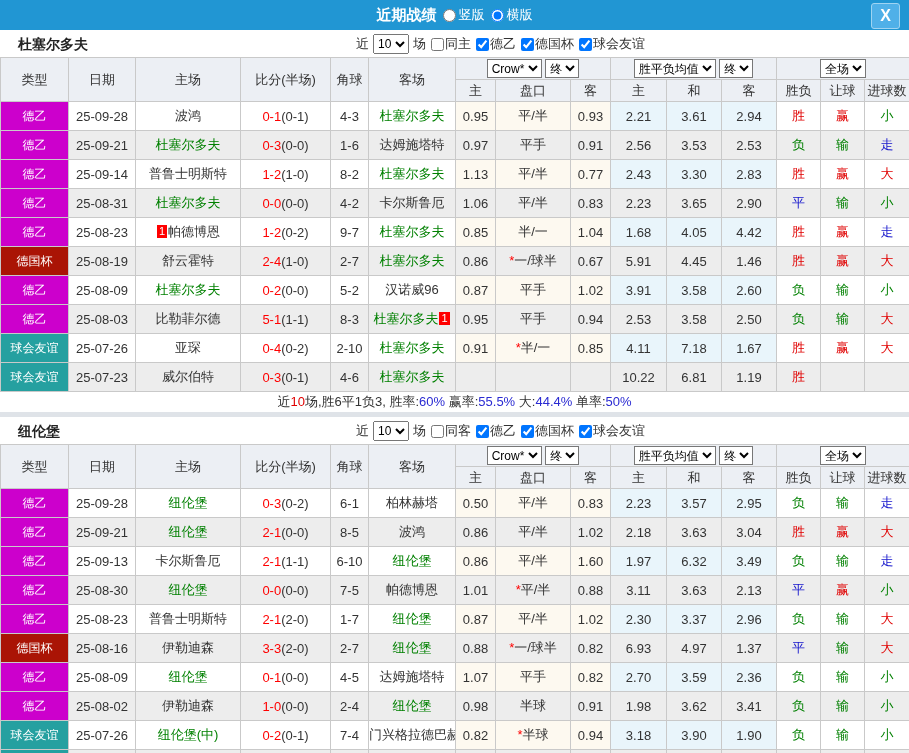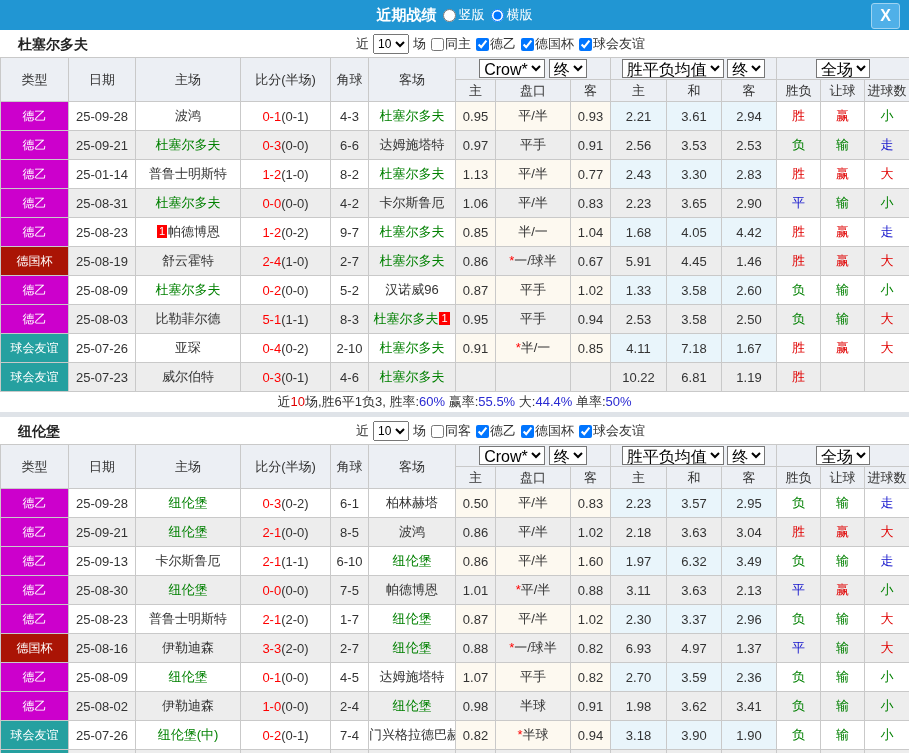--- a/index.html
+++ b/index.html
@@ -16,21 +16,21 @@
   .section-head{height:27px;position:relative;background:#fff;}
   .team-name{position:absolute;left:18px;top:6px;font-weight:bold;font-size:14px;color:#222;}
   .filters{position:absolute;left:356px;top:3px;height:22px;display:flex;align-items:center;font-size:13px;color:#333;}
   .filters select{font-size:12px;height:20px;margin:0 4px;}
   .filters label{display:flex;align-items:center;cursor:pointer;}
   .filters input{margin:0 1px 0 5px;}
   
   table{border-collapse:collapse;table-layout:fixed;width:909px;}
   th,td{border:1px solid #c9c9c9;text-align:center;padding:0;overflow:hidden;white-space:nowrap;}
   thead th{background:#eceff4;font-weight:normal;color:#333;font-size:13px;height:21px;}
-  thead select{font-size:16px;height:19px;background:#fff;border:1px solid #777;}
+  thead select{font-size:12px;height:19px;background:#fff;border:1px solid #777;}
   tbody td{height:28px;color:#333;font-size:13px;background:#fff;}
   tr.alt td{background:#ededed;}
   td.odds{background:#fdf9f0;}
   td.mean{background:#e9f5fb;}
   td.type-badge{color:#fff;font-size:12px;}
   .self{color:#008000;}
   .ft{color:#ff0000;}
   .ht{color:#333;}
   .num-badge{display:inline-block;background:#ff0000;color:#fff;font-size:11px;line-height:13px;padding:0 2px;margin:0 1px;vertical-align:1px;}
   .star{color:#ff0000;}
@@ -147,35 +147,35 @@
             <td class="mean">2.94</td>
             <td class="result" style="color: rgb(224, 0, 0);">胜</td>
             <td class="result" style="color: rgb(224, 0, 0);">赢</td>
             <td class="result" style="color: rgb(0, 128, 0);">小</td>
           </tr>
           <tr class="alt">
             <td class="type-badge" style="background: rgb(204, 0, 204);">德乙</td>
             <td class="date">25-09-21</td>
             <td class="team"><span class="self">杜塞尔多夫</span></td>
             <td class="score"><span class="ft">0-3</span><span class="ht">(0-0)</span></td>
-            <td class="corner">6-6</td>
+            <td class="corner">1-6</td>
             <td class="team"><span>达姆施塔特</span></td>
             <td class="odds">0.97</td>
             <td class="odds">平手</td>
             <td class="odds">0.91</td>
             <td class="mean">2.56</td>
             <td class="mean">3.53</td>
             <td class="mean">2.53</td>
             <td class="result" style="color: rgb(0, 128, 0);">负</td>
             <td class="result" style="color: rgb(0, 128, 0);">输</td>
             <td class="result" style="color: rgb(20, 20, 204);">走</td>
           </tr>
           <tr>
             <td class="type-badge" style="background: rgb(204, 0, 204);">德乙</td>
-            <td class="date">25-01-14</td>
+            <td class="date">25-09-14</td>
             <td class="team"><span>普鲁士明斯特</span></td>
             <td class="score"><span class="ft">1-2</span><span class="ht">(1-0)</span></td>
             <td class="corner">8-2</td>
             <td class="team"><span class="self">杜塞尔多夫</span></td>
             <td class="odds">1.13</td>
             <td class="odds">平/半</td>
             <td class="odds">0.77</td>
             <td class="mean">2.43</td>
             <td class="mean">3.30</td>
             <td class="mean">2.83</td>
@@ -237,21 +237,21 @@
           <tr>
             <td class="type-badge" style="background: rgb(204, 0, 204);">德乙</td>
             <td class="date">25-08-09</td>
             <td class="team"><span class="self">杜塞尔多夫</span></td>
             <td class="score"><span class="ft">0-2</span><span class="ht">(0-0)</span></td>
             <td class="corner">5-2</td>
             <td class="team"><span>汉诺威96</span></td>
             <td class="odds">0.87</td>
             <td class="odds">平手</td>
             <td class="odds">1.02</td>
-            <td class="mean">1.33</td>
+            <td class="mean">3.91</td>
             <td class="mean">3.58</td>
             <td class="mean">2.60</td>
             <td class="result" style="color: rgb(0, 128, 0);">负</td>
             <td class="result" style="color: rgb(0, 128, 0);">输</td>
             <td class="result" style="color: rgb(0, 128, 0);">小</td>
           </tr>
           <tr class="alt">
             <td class="type-badge" style="background: rgb(204, 0, 204);">德乙</td>
             <td class="date">25-08-03</td>
             <td class="team"><span>比勒菲尔德</span></td>

